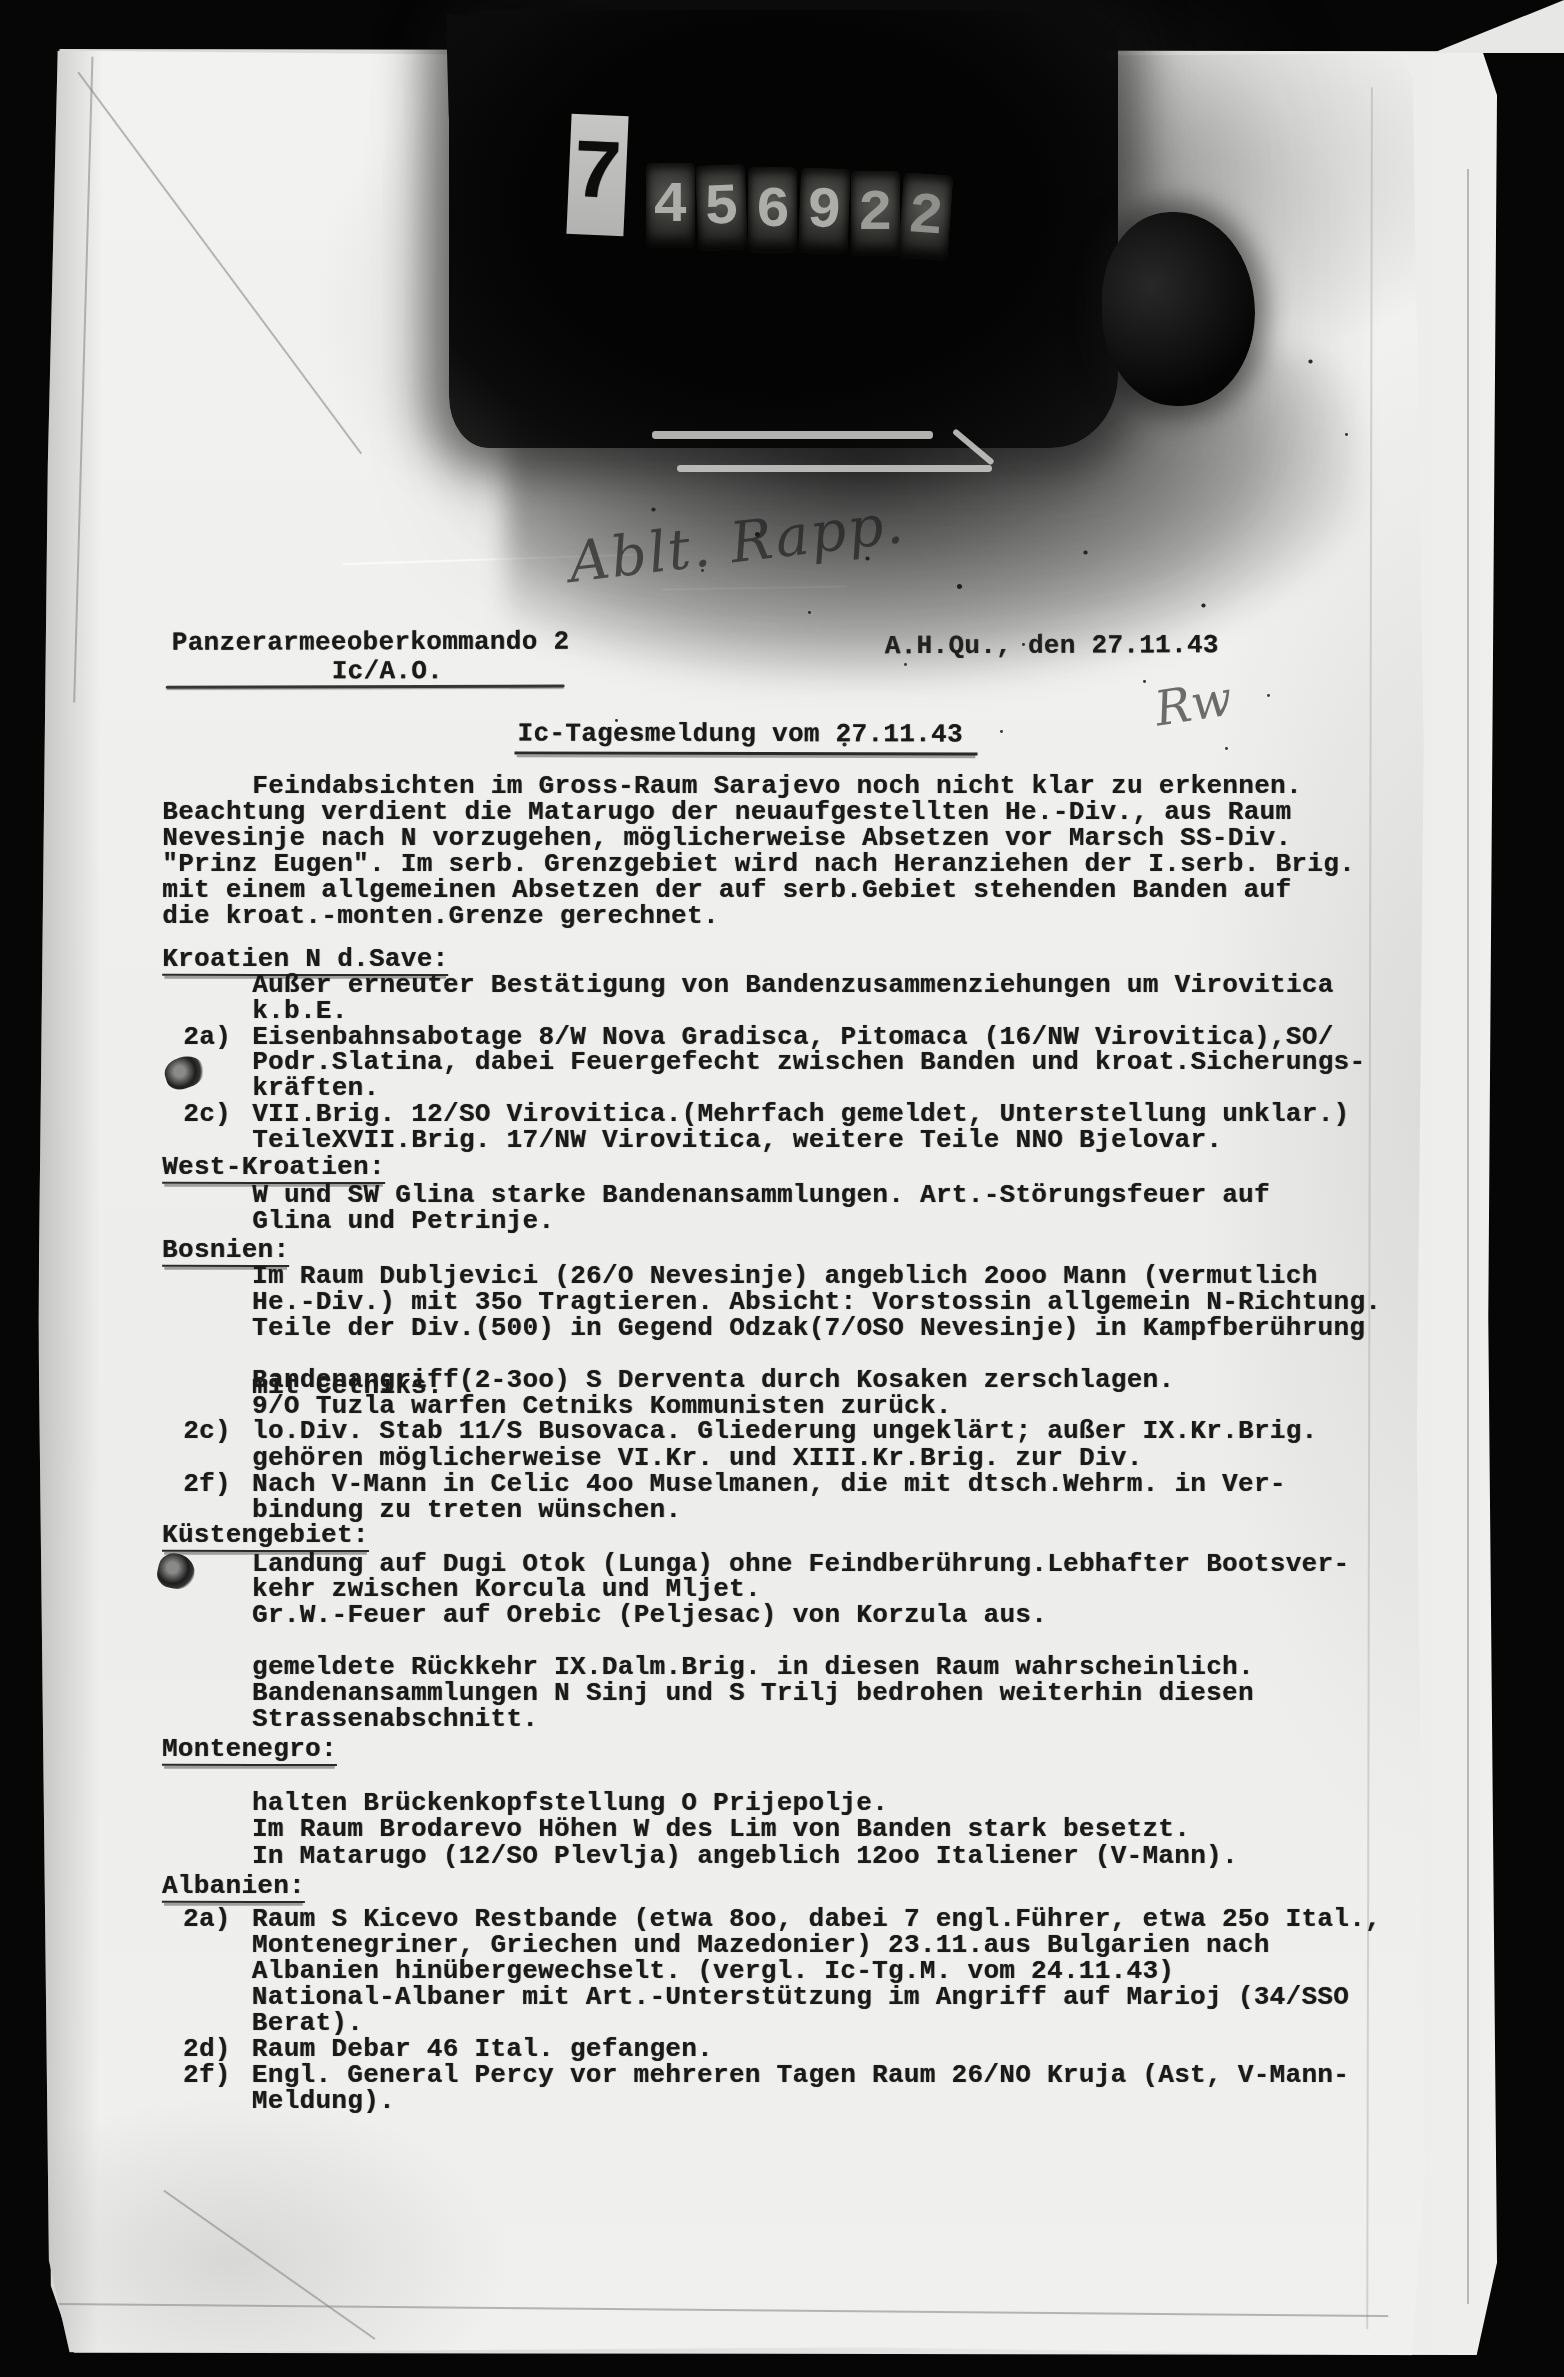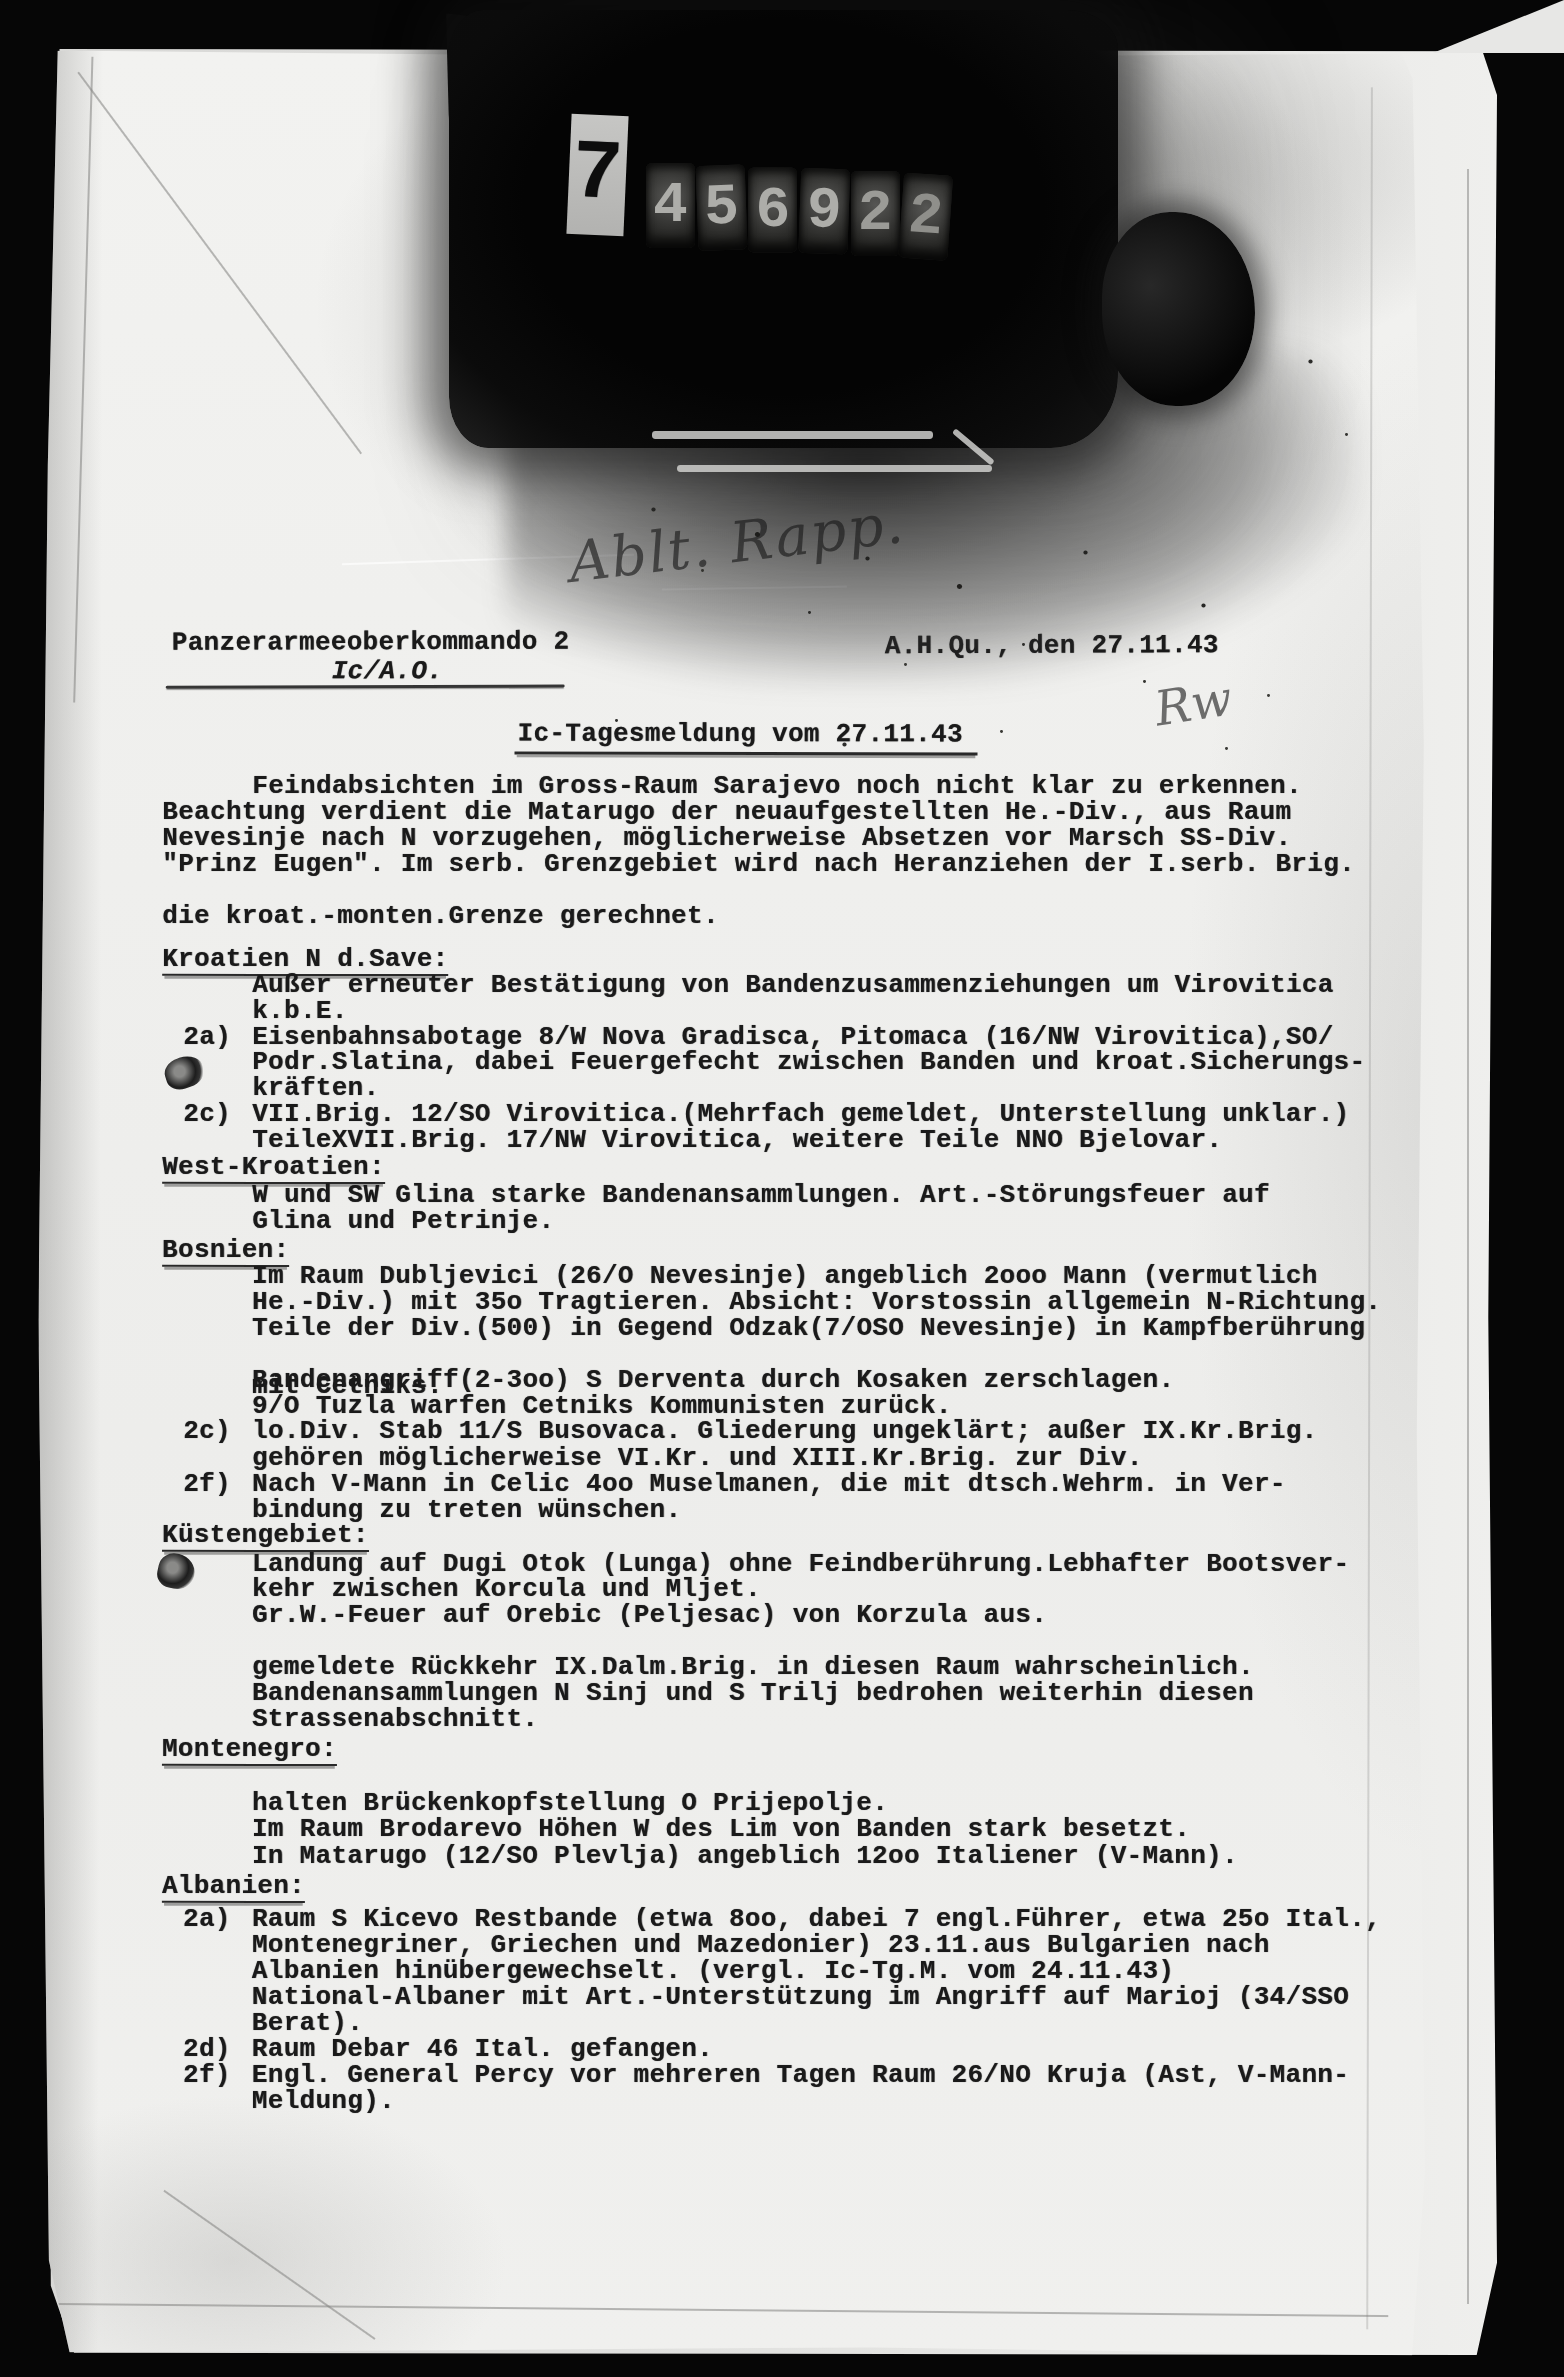--- a/index.html
+++ b/index.html
@@ -122,35 +122,36 @@
 
   <div class="crease" style="left:38px;top:21.3px;width:475px;height:1.7px;transform-origin:0 0;transform:rotate(53.3deg);"></div>
   <div class="crease" style="left:42px;top:5.6px;width:1.7px;height:646px;transform:rotate(1.5deg);"></div>
   <div class="crease" style="left:1330px;top:34px;width:1.7px;height:2242px;opacity:.5;"></div>
   <div class="crease" style="left:128px;top:2139px;width:258px;height:1.7px;transform-origin:0 0;transform:rotate(35deg);"></div>
   <div class="crease" style="left:3.9px;top:2257px;width:1348px;height:1.7px;transform:rotate(.4deg);"></div>
   <div class="scratch" style="left:302px;top:507px;width:292px;height:2.2px;transform:rotate(-2deg);"></div>
   <div class="scratch" style="left:622px;top:535px;width:185px;height:1.7px;transform:rotate(-1deg);"></div>
 
   <div class="tw" style="position:absolute;left:132px;top:578px;transform:rotate(-.3deg);">Panzerarmeeoberkommando 2</div>
-  <div class="tw" style="position:absolute;left:292px;top:607px;font-style:italic;">Ic/A.O.</div>
+  <div class="tw" style="position:absolute;left:292px;top:607px;">Ic/A.O.</div>
   <div class="rule"></div>
   <div class="tw" style="position:absolute;left:845px;top:580px;transform:rotate(-.3deg);">A.H.Qu., den 27.11.43</div>
 
   <div class="hand note">Ablt. Rapp.</div>
   <div class="hand initials">Rw</div>
 
   <div class="tw doc-title"><span class="hd-text">Ic-Tagesmeldung vom 27.11.43</span></div>
 
   <div class="typed tw">
 
     <div class="row ind" style="top:0px">Feindabsichten im Gross-Raum Sarajevo noch nicht klar zu erkennen.</div>
     <div class="row" style="top:26px">Beachtung verdient die Matarugo der neuaufgestellten He.-Div., aus Raum</div>
     <div class="row" style="top:52px">Nevesinje nach N vorzugehen, möglicherweise Absetzen vor Marsch SS-Div.</div>
     <div class="row" style="top:78px">"Prinz Eugen". Im serb. Grenzgebiet wird nach Heranziehen der I.serb. Brig.</div>
+    <div class="row" style="top:104px">mit einem allgemeinen Absetzen der auf serb.Gebiet stehenden Banden auf</div>
     <div class="row" style="top:130px">die kroat.-monten.Grenze gerechnet.</div>
 
     <div class="row" style="top:173px"><span class="hd-text">Kroatien N d.Save:</span></div>
     <div class="row ind" style="top:199px">Außer erneuter Bestätigung von Bandenzusammenziehungen um Virovitica</div>
     <div class="row ind" style="top:225px">k.b.E.</div>
     <div class="row" style="top:251px"><span class="lab">2a)</span><span>Eisenbahnsabotage 8/W Nova Gradisca, Pitomaca (16/NW Virovitica),SO/</span></div>
     <div class="row ind" style="top:276px">Podr.Slatina, dabei Feuergefecht zwischen Banden und kroat.Sicherungs-</div>
     <div class="row ind" style="top:302px">kräften.</div>
     <div class="row" style="top:328px"><span class="lab">2c)</span><span>VII.Brig. 12/SO Virovitica.(Mehrfach gemeldet, Unterstellung unklar.)</span></div>
     <div class="row ind" style="top:354px">TeileXVII.Brig. 17/NW Virovitica, weitere Teile NNO Bjelovar.</div>

